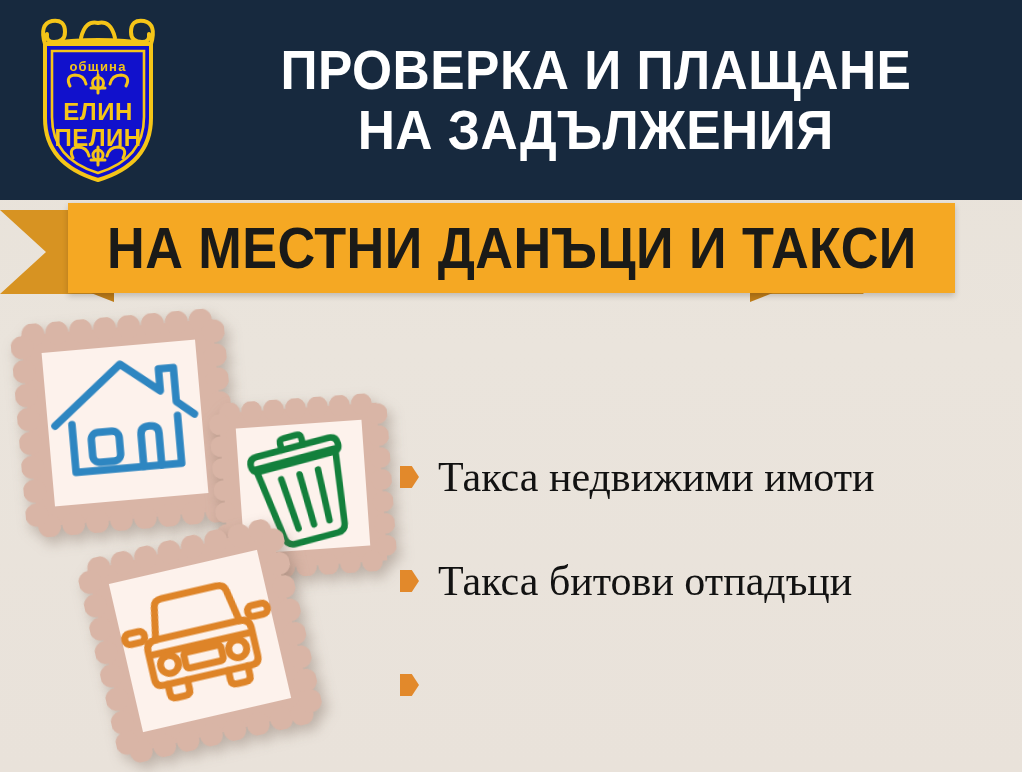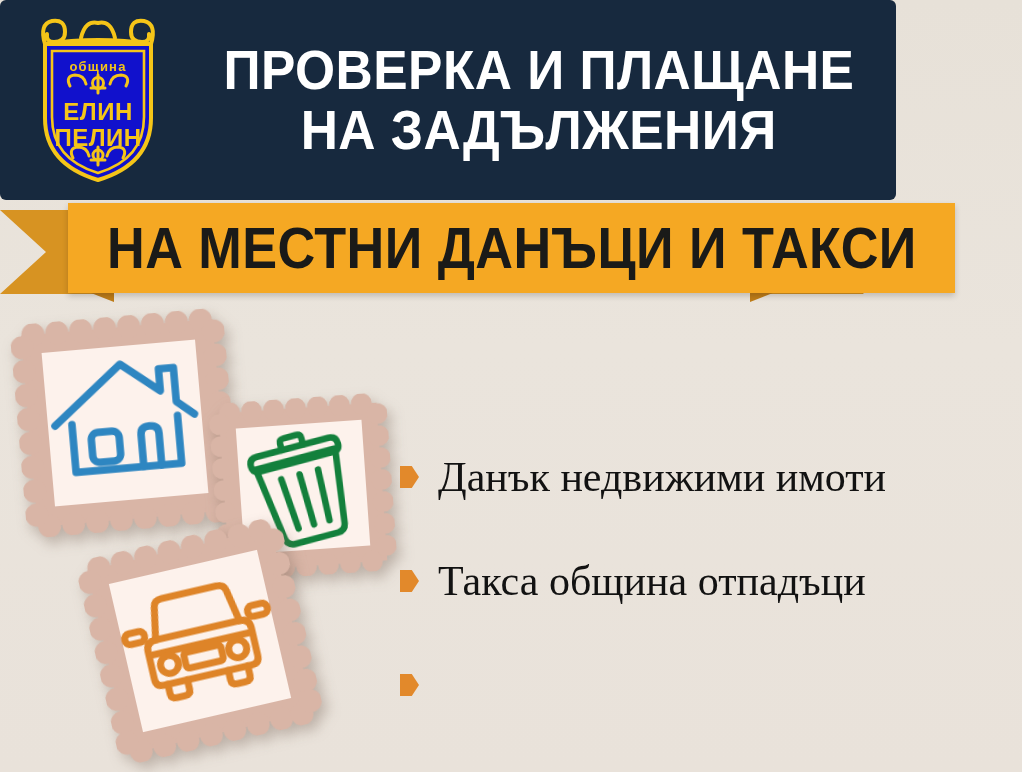--- a/index.html
+++ b/index.html
@@ -9,23 +9,23 @@
     font-family:"Liberation Sans", sans-serif;
     background:#e9e3db;
   }
   #poster{
     position:relative;width:1022px;height:772px;overflow:hidden;
     background:linear-gradient(180deg,#e7e1d8 0%,#eae4dc 45%,#e9e2da 100%);
   }
 
   
   .header{
-    position:absolute;left:0;top:0;width:896px;height:200px;
+    position:absolute;left:0;top:0;width:1022px;height:200px;
     background:#17293e;
-    display:flex;align-items:center;border-radius:6px;
+    display:flex;align-items:center;
   }
   .logo-wrap{
     width:196px;height:200px;flex:0 0 196px;
     display:flex;align-items:center;justify-content:center;
   }
   .title-wrap{
     flex:1 1 auto;height:200px;
     display:flex;flex-direction:column;align-items:center;justify-content:center;
     padding-right:26px;box-sizing:border-box;
   }
@@ -323,26 +323,26 @@
         <path d="M64 140 L64 150 Q64 155 70 155 L78 155 Q84 155 84 150 L84 140"></path>
         <path d="M126 140 L126 150 Q126 155 132 155 L140 155 Q146 155 146 150 L146 140"></path>
       </g>
     </svg>
   </div>
 
   <div class="bullets">
 
     <div class="bullet-row">
       <span class="bullet-mark"></span>
-      <span class="bullet-label">Данък недвижими имоти</span>
+      <span class="bullet-label">Такса недвижими имоти</span>
     </div>
 
     <div class="bullet-row">
       <span class="bullet-mark"></span>
-      <span class="bullet-label">Такса община отпадъци</span>
+      <span class="bullet-label">Такса битови отпадъци</span>
     </div>
 
     <div class="bullet-row">
       <span class="bullet-mark"></span>
     </div>
 
   </div>
 
 </div>
 

